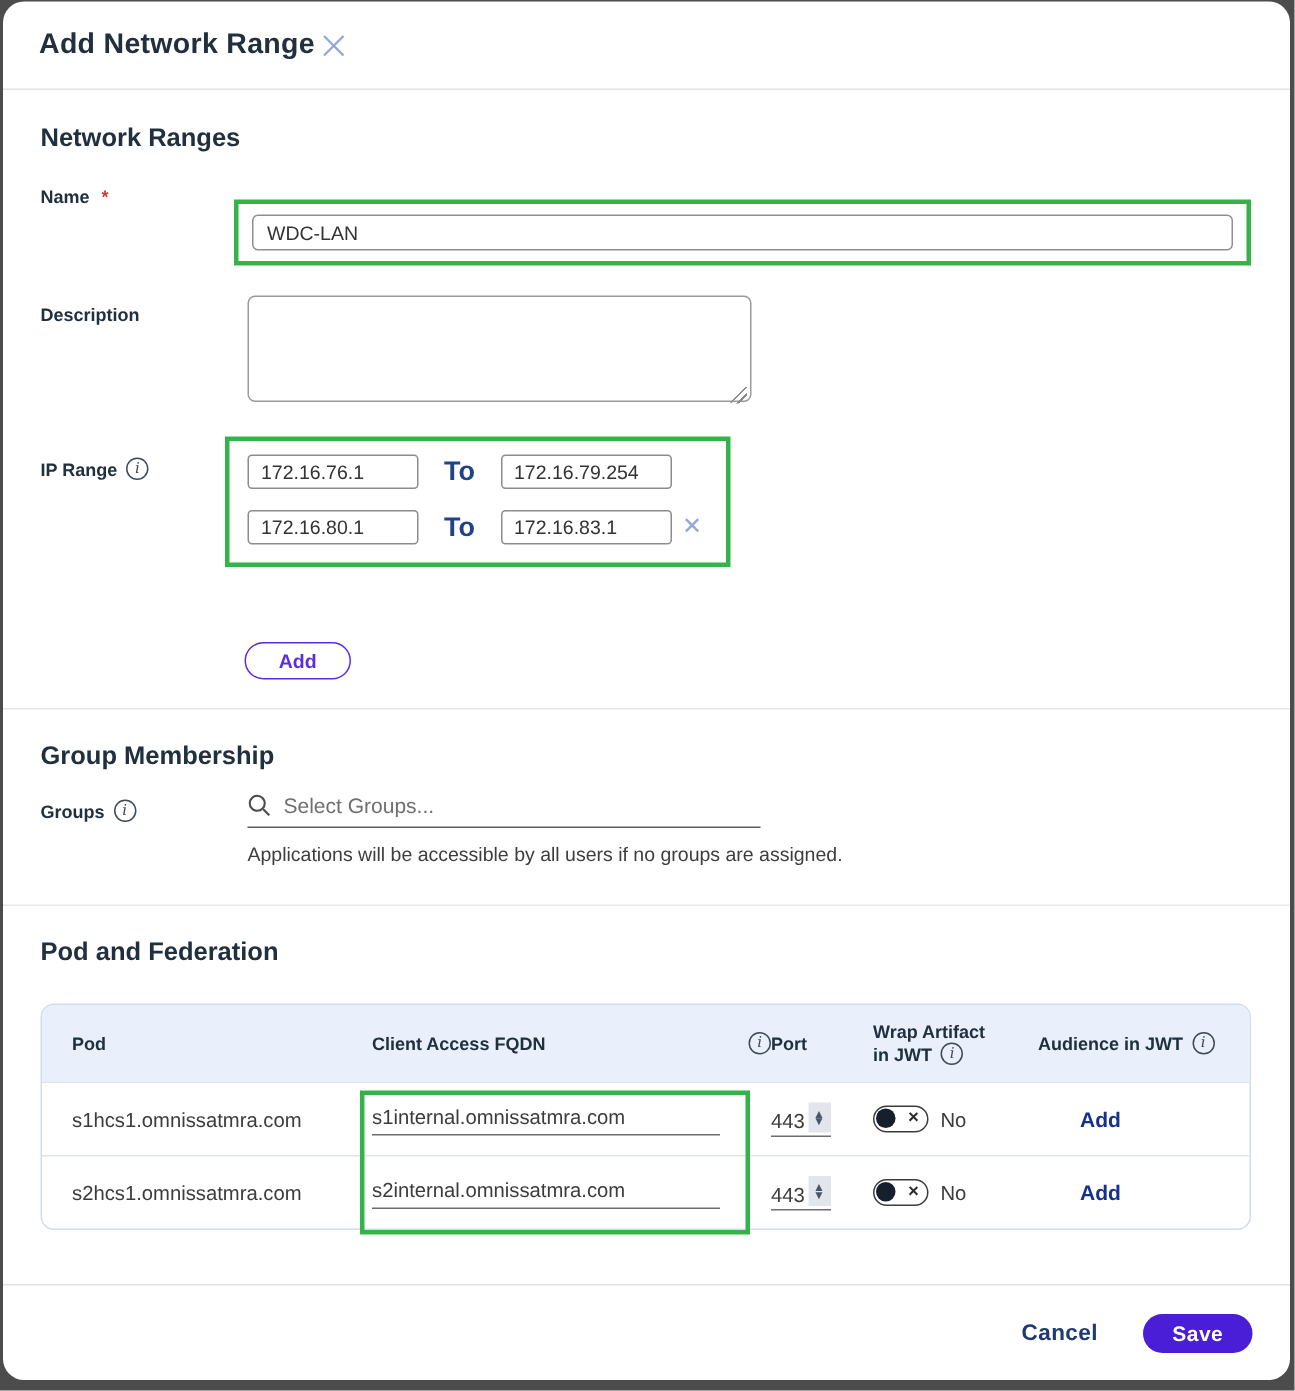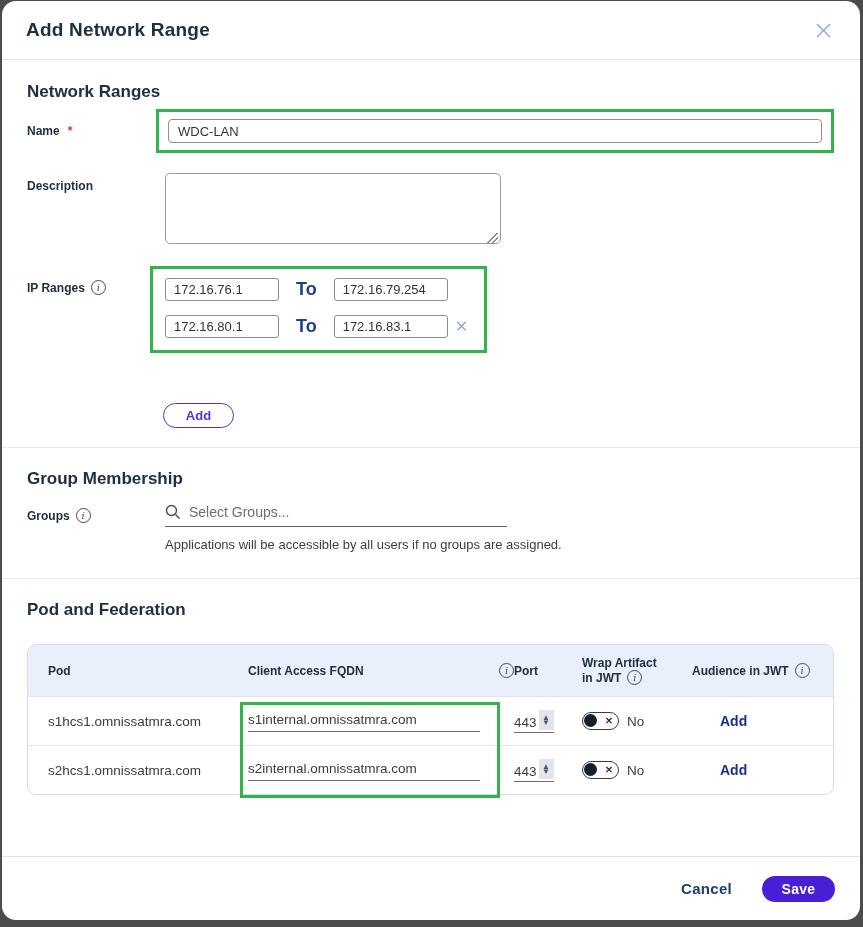--- a/index.html
+++ b/index.html
@@ -18,38 +18,38 @@
     display: flex;
     flex-direction: column;
     overflow: hidden;
   }
   
   .modal-header {
     height: 59px;
     flex: 0 0 auto;
     display: flex;
     align-items: center;
-    justify-content: space-between;
+    justify-content: flex-start;
     padding: 16px 24px;
     border-bottom: 1px solid #e4e4e4;
   }
   .modal-title { font-size: 19px; font-weight: 700; color: #21303f; letter-spacing: .2px; }
   .close-btn { background: none; border: none; cursor: pointer; line-height: 0; padding: 4px; }
   
   .modal-body { flex: 1 1 auto; padding: 0 26px 0 25px; overflow: hidden; }
   .section-heading { font-size: 17px; font-weight: 700; color: #21303f; }
   .h-networks { margin-top: 22px; }
   .form-row { display: flex; align-items: flex-start; }
   .lab-col { flex: 0 0 138px; font-size: 12px; font-weight: 700; color: #21303f; display: flex; align-items: center; gap: 6px; }
   .req { color: #d0392e; font-size: 12px; font-weight: 700; margin-left: 2px; }
   .green-box { border: 3px solid #33b34a; }
   
   .row-name { margin-top: 7px; }
   .row-name .lab-col { padding-top: 15px; }
-  .name-green { flex: 1; margin-left: -9px; padding: 7px 9px; }
+  .name-green { flex: 1; margin-left: -9px; padding: 7px 9px; margin-top: 24px; }
   .name-input {
     width: 100%; height: 24px;
     border: 1px solid #8f8f8f; border-radius: 4px;
     font-family: "Liberation Sans", sans-serif;
     font-size: 13px; color: #333; padding: 0 9px;
   }
   
   .row-desc { margin-top: 20px; }
   .row-desc .lab-col { padding-top: 6px; }
   .desc-wrap { position: relative; }
@@ -226,21 +226,21 @@
       <div class="lab-col">Description</div>
       <div class="desc-wrap">
         <textarea class="desc-area" style=""></textarea>
         <span class="resize-grip"></span>
       </div>
     </div>
 
     
     <div class="form-row row-ip">
       <div class="lab-col">
-        <span>IP Ranges</span>
+        <span>IP Range</span>
         <span class="info-i">i</span>
       </div>
       <div class="green-box ip-green">
         <div class="ip-row">
           <input class="ip-input" type="text" value="172.16.76.1" style="">
           <span class="to-label">To</span>
           <input class="ip-input" type="text" value="172.16.79.254" style="">
           <span class="remove-spacer"></span>
         </div>
         <div class="ip-row">

